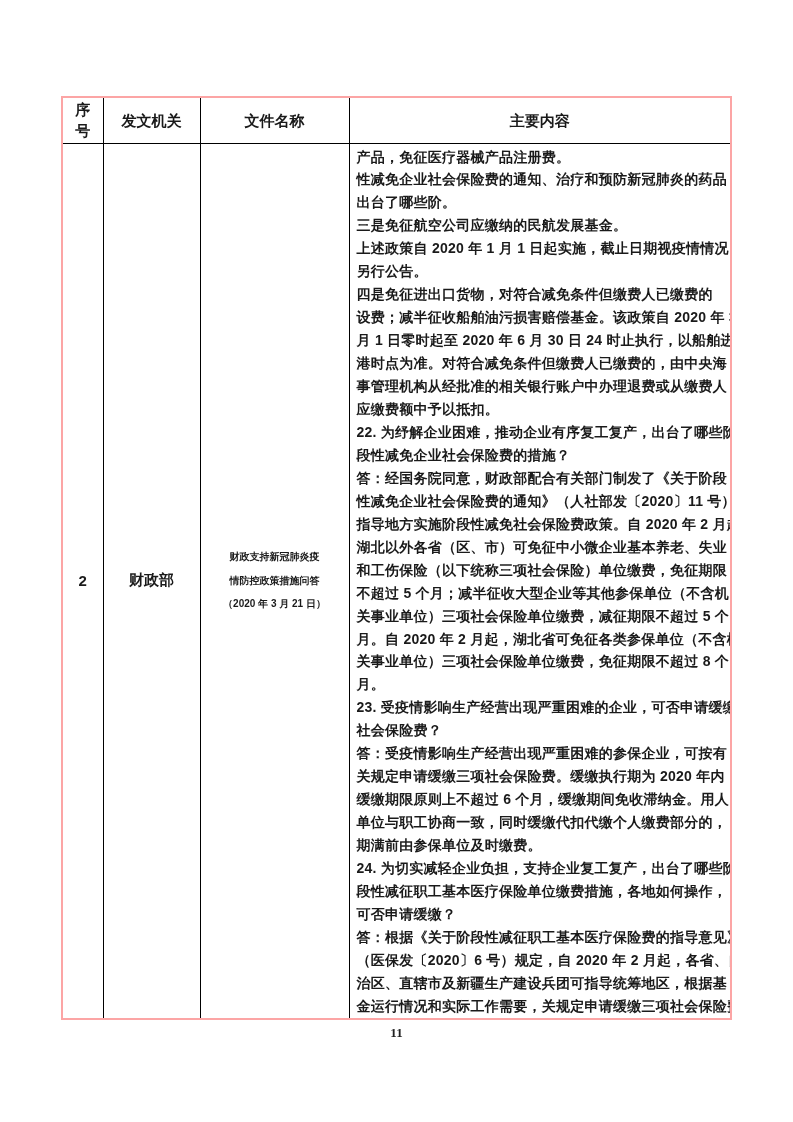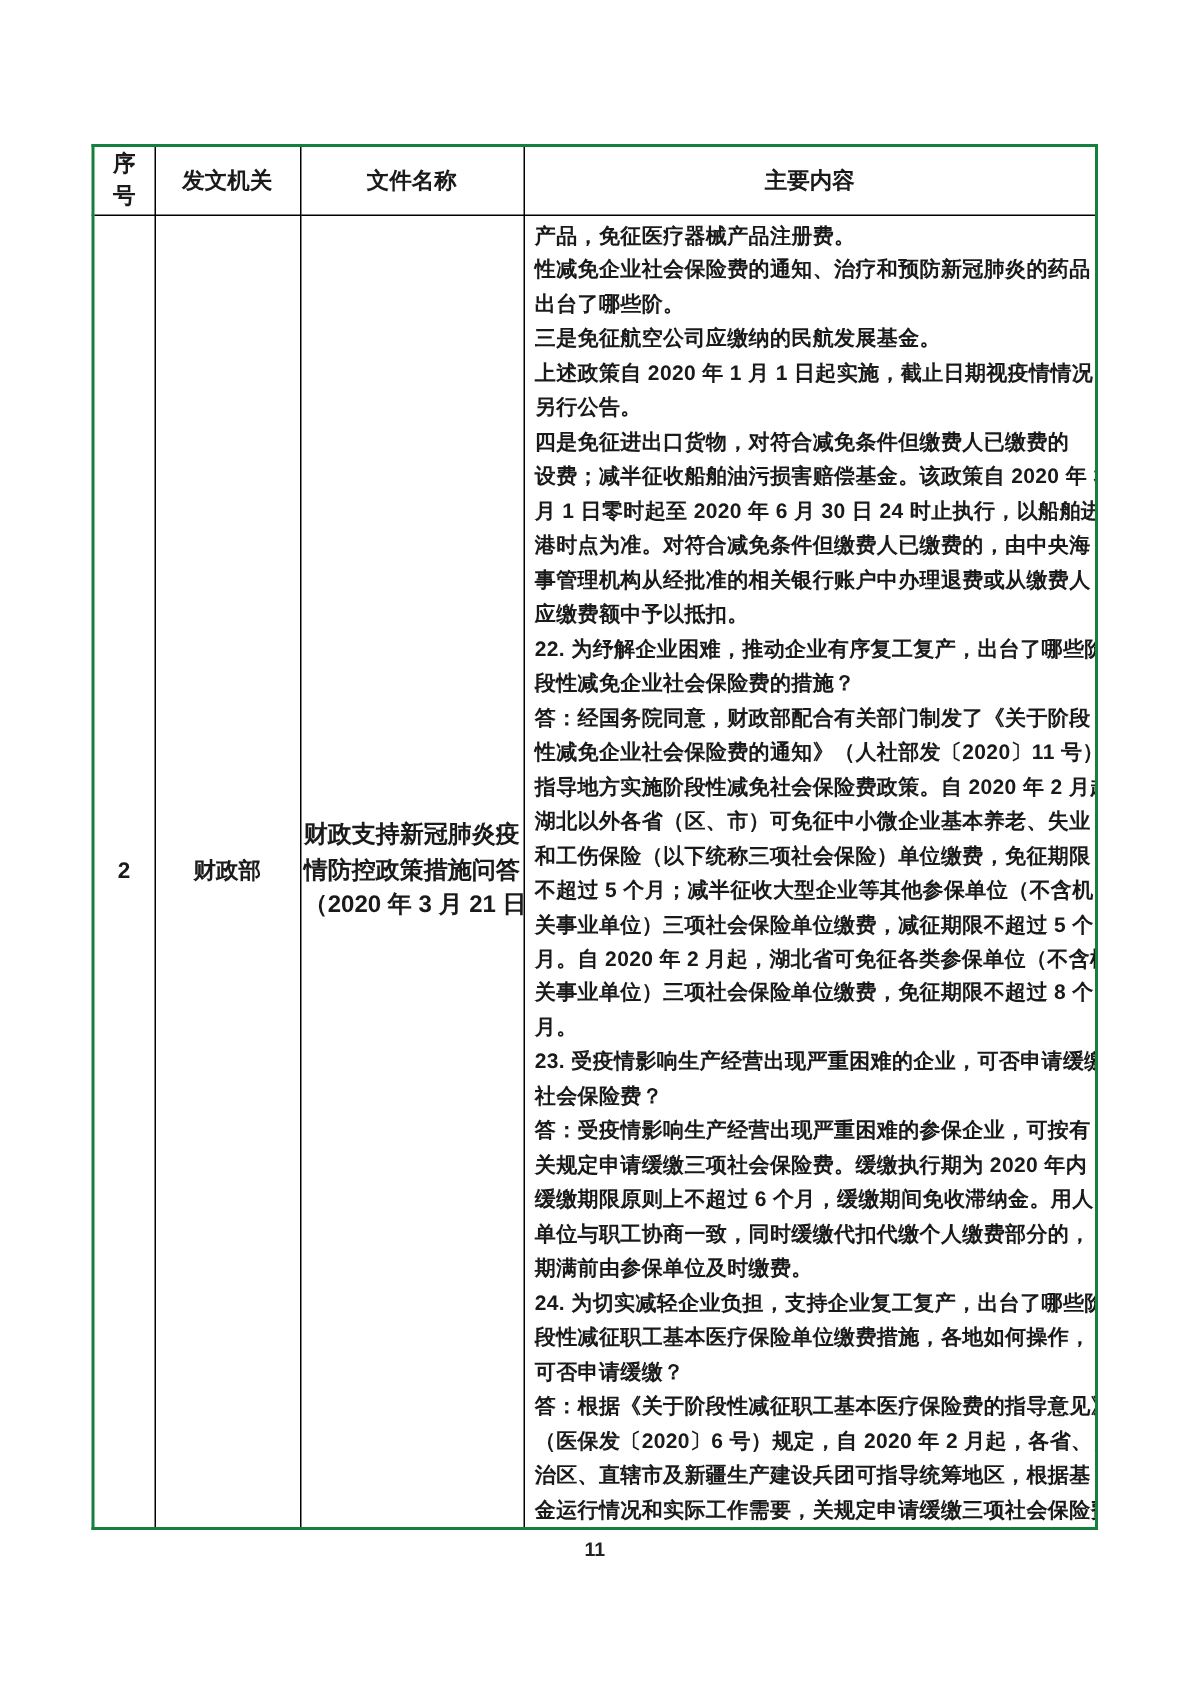--- a/index.html
+++ b/index.html
@@ -20,21 +20,21 @@
     background: #ffffff;
     overflow: hidden;
   }
   table.doc-table {
     position: absolute;
     left: 61px;
     top: 96px;
     width: 669px;
     border-collapse: collapse;
     table-layout: fixed;
-    border: 2px solid #15803d;
+    border: 2px solid #fca5a5;
   }
   .doc-table th, .doc-table td {
     border: 1.5px solid #000;
     font-weight: 700;
     color: #1a1a1a;
     box-sizing: border-box;
     overflow: hidden;
   }
   tr.header-row { height: 46px; }
   tr.body-row   { height: 873px; }
@@ -49,23 +49,23 @@
   th.col-index {
     padding: 0 12px;
     word-break: break-all;
   }
   td.cell-index, td.cell-agency {
     text-align: center;
     vertical-align: middle;
     font-size: 15px;
   }
   td.cell-docname {
-    text-align: left;
+    text-align: center;
     vertical-align: middle;
-    font-size: 16px;
+    font-size: 10px;
     padding: 0 2px;
   }
   td.cell-docname .line {
     line-height: 23.5px;
     white-space: nowrap;
   }
   td.cell-content {
     vertical-align: top;
     padding: 2px 5px 0 7px;
     font-size: 14px;
@@ -74,21 +74,21 @@
     line-height: 22.95px;
     letter-spacing: 0.25px;
     white-space: nowrap;
   }
   .page-number {
     position: absolute;
     top: 1025px;
     left: 0;
     width: 100%;
     text-align: center;
-    font-family: Liberation Sans, sans-serif;
+    font-family: Liberation Serif, serif;
     font-size: 13px;
     font-weight: 700;
     color: #222222;
   }
 </style>
 </head>
 <body>
 
 <div class="page">
 

